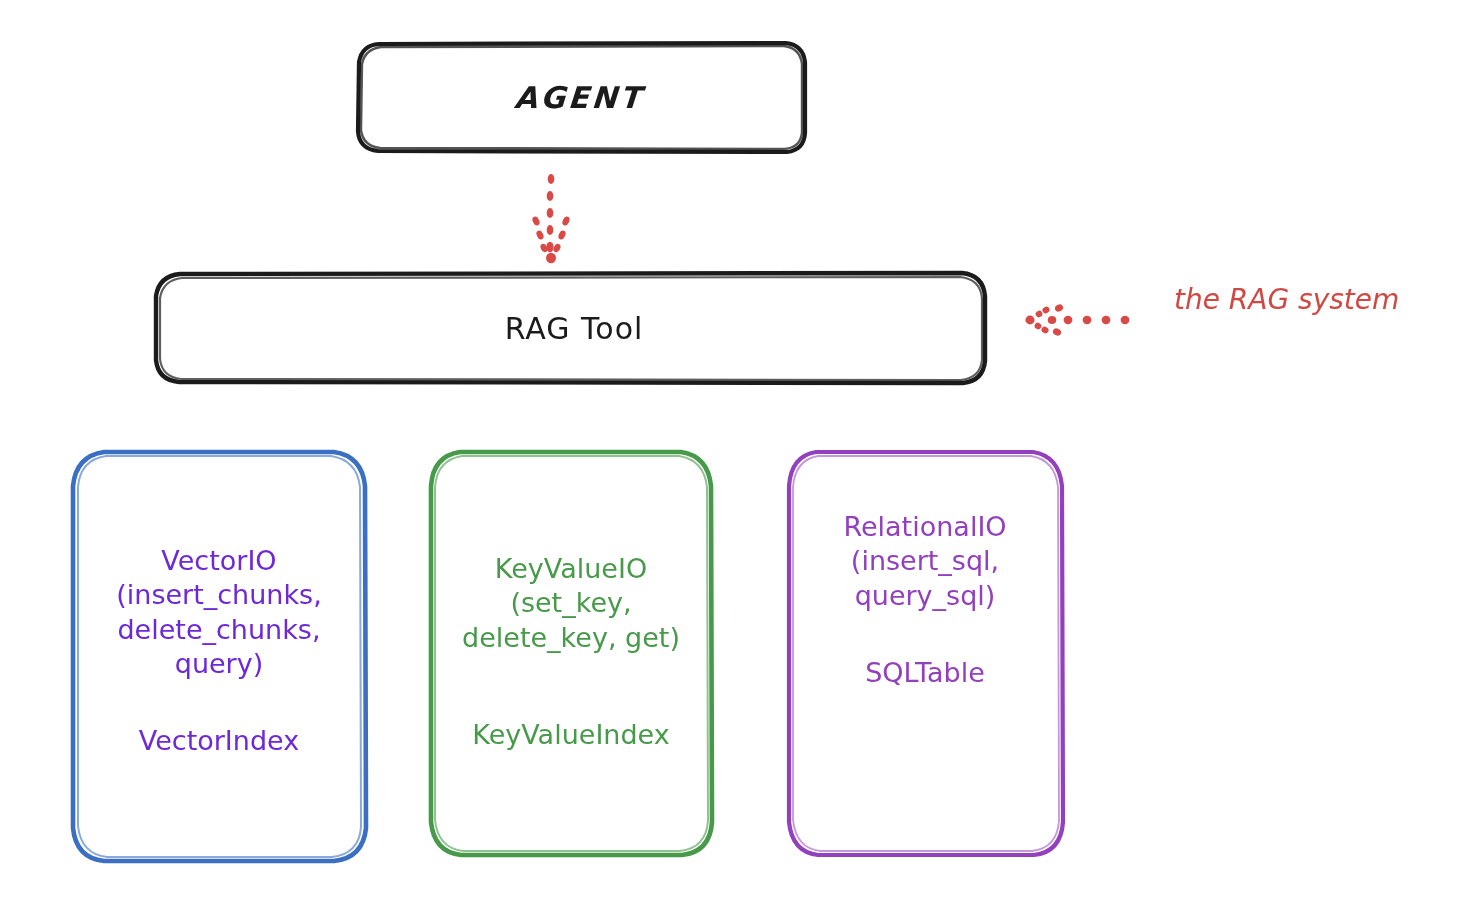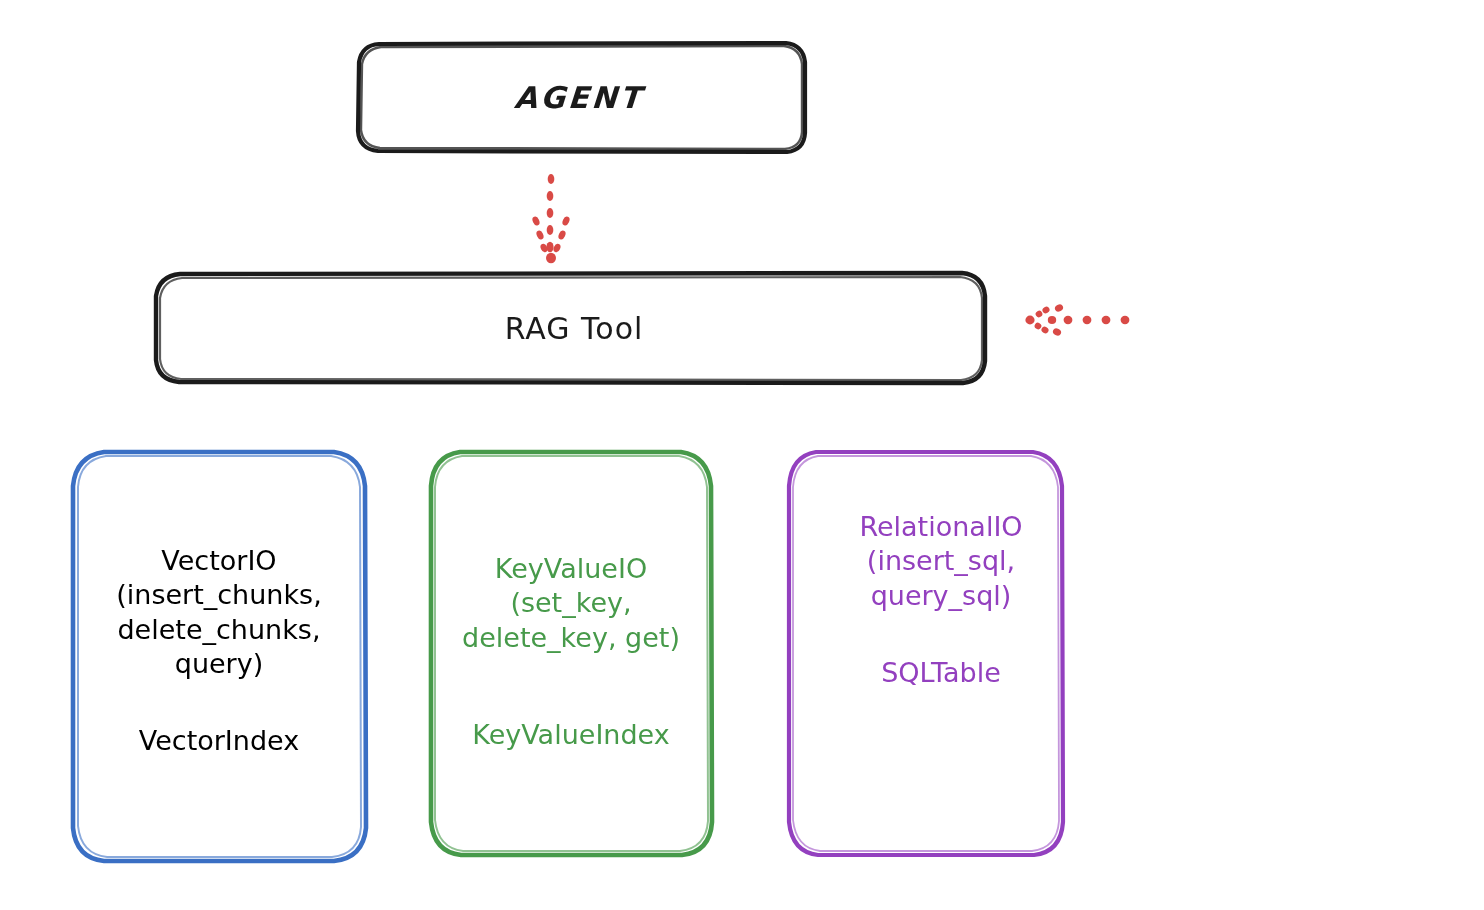--- a/index.html
+++ b/index.html
@@ -81,40 +81,39 @@
     width: 282px;
     height: 406px;
     padding: 16px 8px;
   }
   #relational-node {
     left: 788px;
     top: 450px;
     width: 274px;
     height: 330px;
     padding: 12px 8px;
-    margin-left: 16px;
   }
 
   .provider-api {
     font-family: "DejaVu Sans", sans-serif;
     font-size: 27px;
     font-weight: 500;
     line-height: 1.28;
     white-space: pre-line;
   }
   .provider-index {
     font-family: "DejaVu Sans", sans-serif;
     font-size: 27px;
     font-weight: 500;
     line-height: 1.28;
   }
   .provider-gap { height: 40px; }
 
   #vector-node .provider-api,
-  #vector-node .provider-index { color: #000000; }
+  #vector-node .provider-index { color: #6d28d9; }
   #keyvalue-node .provider-api,
   #keyvalue-node .provider-index { color: #479a4a; }
   #relational-node .provider-api,
   #relational-node .provider-index { color: #9340bf; }
 
   #vector-node .provider-api { transform: translateY(-6px); }
   #vector-node .provider-index { transform: translateY(-4px); }
   #keyvalue-node .provider-api { transform: translateY(-10px); }
   #keyvalue-node .provider-index { transform: translateY(-8px); margin-top: 20px; }
   #relational-node .provider-api { transform: translateY(-16px); }
@@ -230,13 +229,14 @@
 
 <div class="node" id="relational-node">
   <span class="provider-api">RelationalIO
 (insert_sql,
 query_sql)</span>
   <span class="provider-gap"></span>
   <span class="provider-index">SQLTable</span>
 </div>
 
 <div id="ingest-annotation">
+  <span class="line2">the RAG system</span>
 </div>
 
 </body></html>

